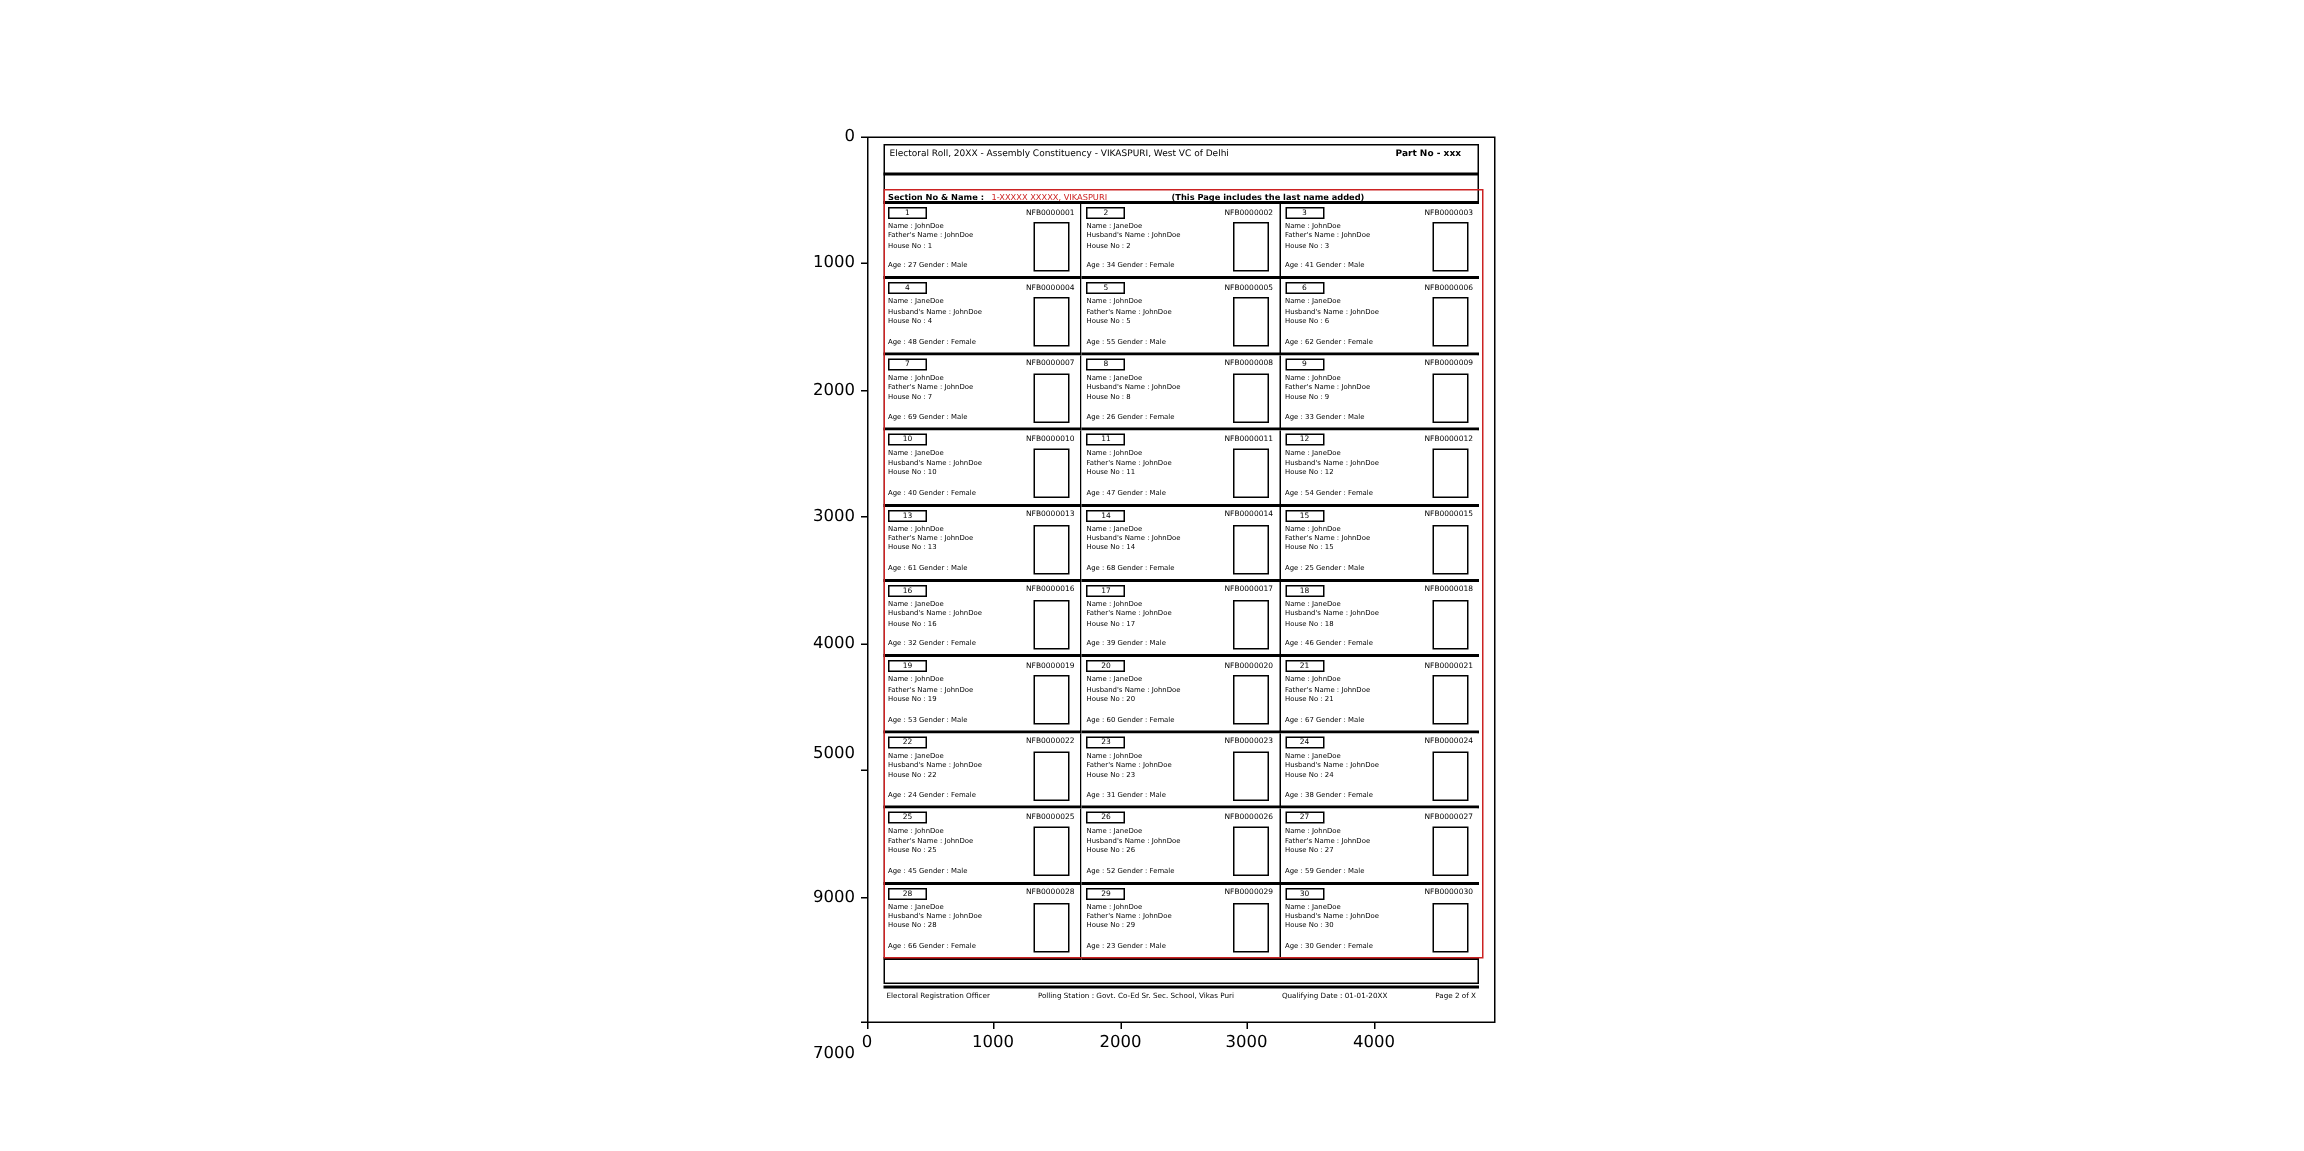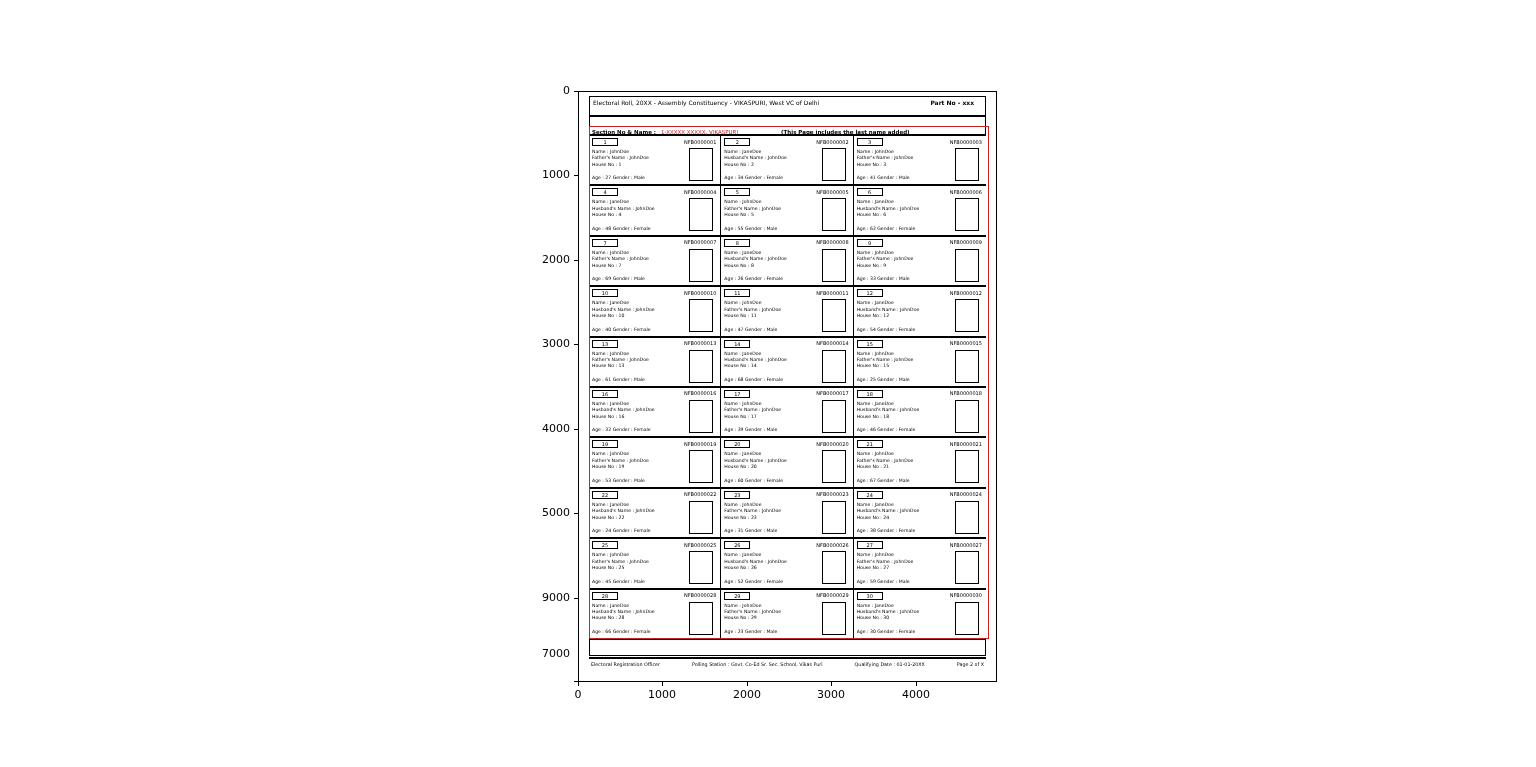--- a/index.html
+++ b/index.html
@@ -64,23 +64,23 @@
   <i class="tick ytickm" style="top:429px"></i>
   <i class="tick ytickm" style="top:513px"></i>
   <i class="tick ytickm" style="top:598px"></i>
   <i class="tick ytickm" style="top:681px"></i>
 
   <span class="ylab" style="top:85px">0</span>
   <span class="ylab" style="top:169px">1000</span>
   <span class="ylab" style="top:254px">2000</span>
   <span class="ylab" style="top:338px">3000</span>
   <span class="ylab" style="top:423px">4000</span>
-  <span class="ylab" style="top:507px">5000</span>
+  <span class="ylab" style="top:496px">5000</span>
   <span class="ylab" style="top:592px">9000</span>
-  <span class="ylab" style="top:648px">7000</span>
+  <span class="ylab" style="top:696px">7000</span>
 
   <i class="tick xtickm" style="left:578px"></i>
   <i class="tick xtickm" style="left:662px"></i>
   <i class="tick xtickm" style="left:747px"></i>
   <i class="tick xtickm" style="left:831px"></i>
   <i class="tick xtickm" style="left:916px"></i>
 
   <span class="xlab" style="left:556px">0</span>
   <span class="xlab" style="left:640px">1000</span>
   <span class="xlab" style="left:725px">2000</span>

